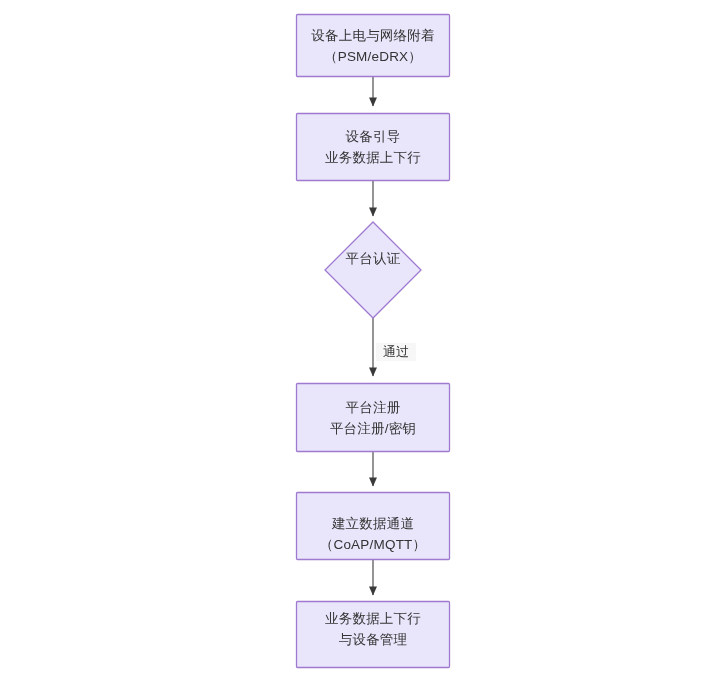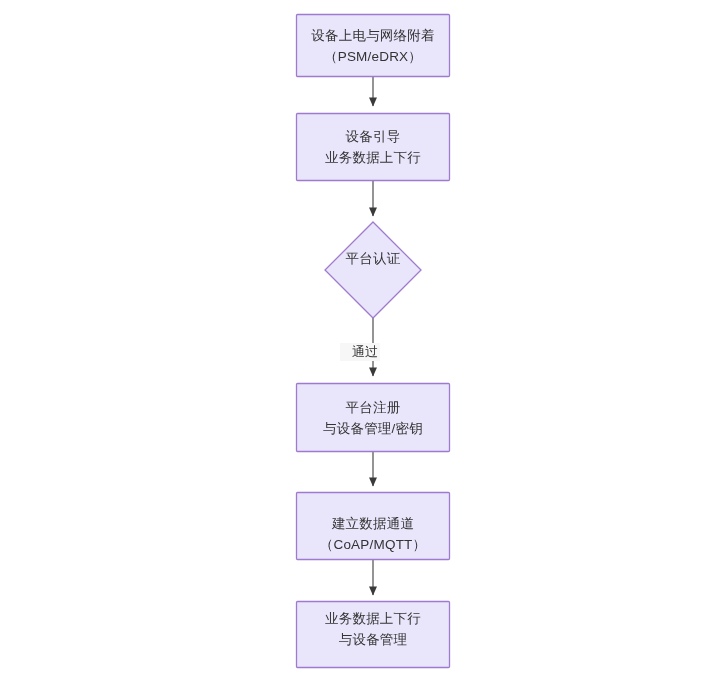--- a/index.html
+++ b/index.html
@@ -99,26 +99,26 @@
   <span class="ln">设备引导</span>
   <span class="ln">业务数据上下行</span>
 </div>
 
 <div class="node-label" style="left:325px; top:210px; width:96px; height:96px;">
   <span class="ln">平台认证</span>
 </div>
 
 <div class="node-label" style="left:296px; top:383px; width:154px; height:69px;">
   <span class="ln">平台注册</span>
-  <span class="ln">与设备管理/密钥</span>
+  <span class="ln">平台注册/密钥</span>
 </div>
 
 <div class="node-label" style="left:296px; top:492px; width:154px; height:84px;">
   <span class="ln">建立数据通道</span>
   <span class="ln">（CoAP/MQTT）</span>
 </div>
 
 <div class="node-label" style="left:296px; top:601px; width:154px; height:56px;">
   <span class="ln">业务数据上下行</span>
   <span class="ln">与设备管理</span>
 </div>
 
-<div class="edge-label" style="left:340px; top:343px; width:36px;text-align:right;">通过</div>
+<div class="edge-label" style="left:376px; top:343px; width:36px;">通过</div>
 
 </body></html>

